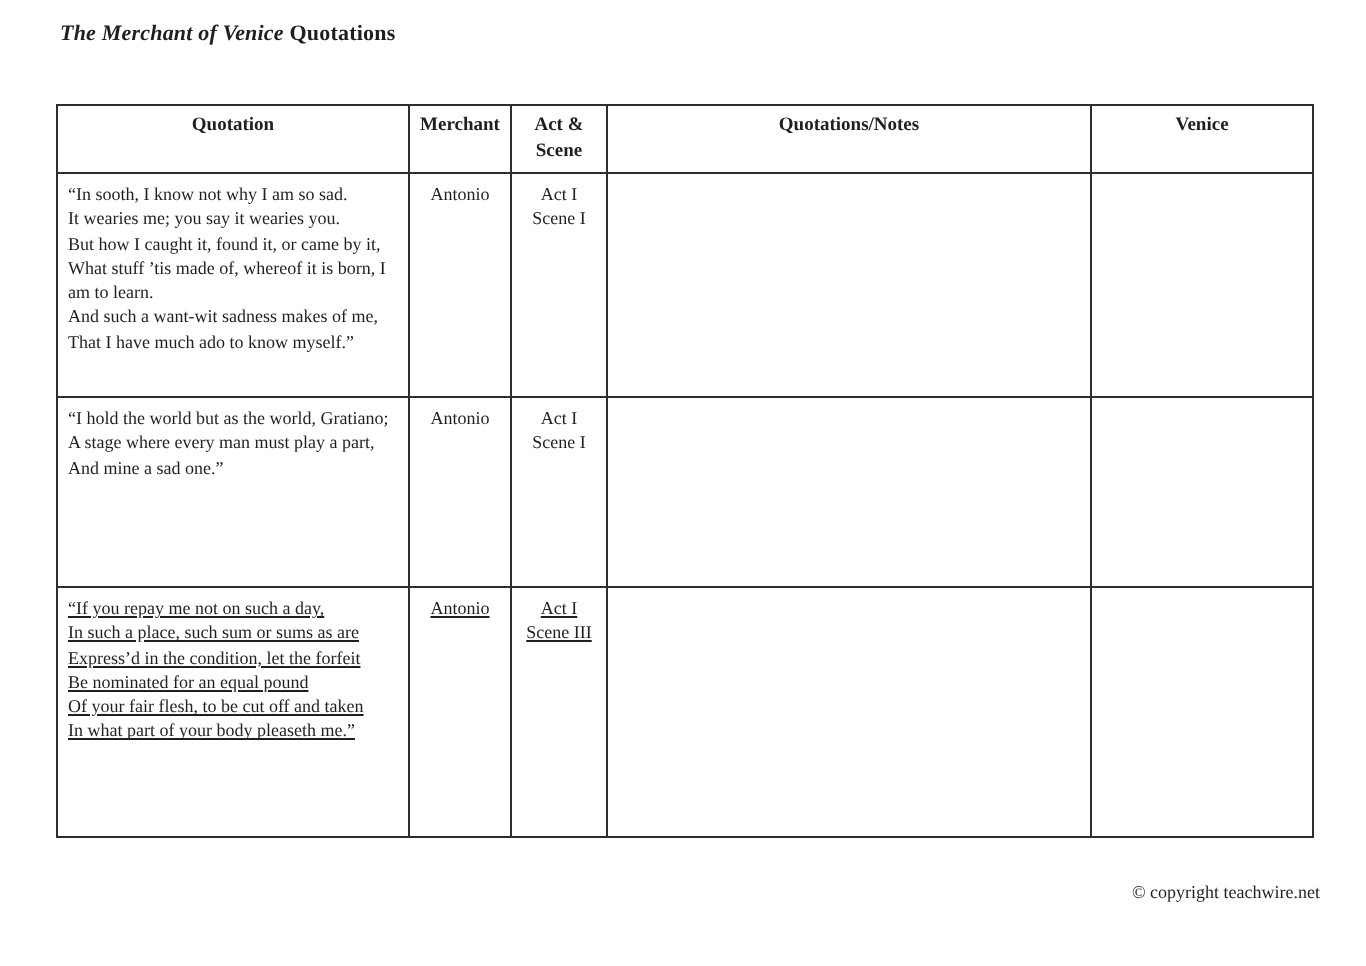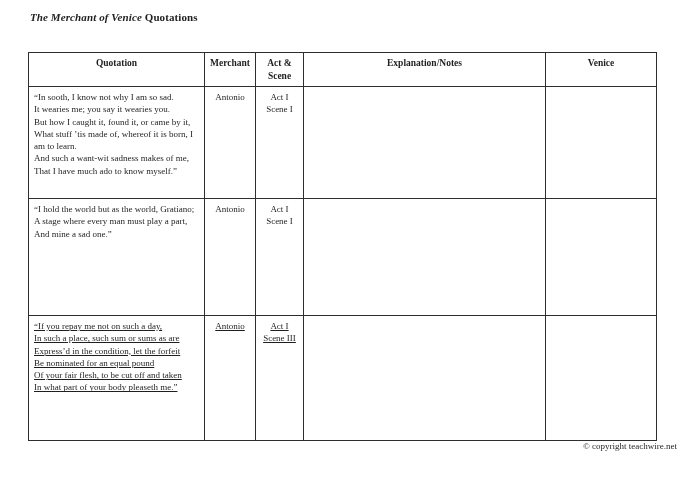--- a/index.html
+++ b/index.html
@@ -56,25 +56,25 @@
   }
   .quote-table th.center, .quote-table td.center{ text-align:center; }
   .prelines{ white-space:pre-line; }
   col.c-quotation{ width:176px; }
   col.c-character{ width:51px; }
   col.c-actscene{ width:48px; }
   col.c-explanation{ width:242px; }
   col.c-themes{ width:111px; }
   tr.r-header{ height:32px; }
   tr.r-0{ height:112px;margin-left:44px; }
-  tr.r-1{ height:117px;margin-left:24px; }
+  tr.r-1{ height:95px;margin-left:24px; }
   tr.r-2{ height:125px;text-decoration:underline; }
   .copyright{
     position:absolute;
-    right:6px;
+    right:23px;
     top:441px;
     font-size:9px;
     white-space:nowrap;
   }
 </style>
 </head>
 <body>
 
 <div class="page">
 
@@ -89,21 +89,21 @@
       <col class="c-character">
       <col class="c-actscene">
       <col class="c-explanation">
       <col class="c-themes">
     </colgroup>
     <tbody>
       <tr class="r-header">
         <th>Quotation</th>
         <th class="center">Merchant</th>
         <th class="center">Act &amp; Scene</th>
-        <th>Explanation/Notes</th>
+        <th>Quotations/Notes</th>
         <th>Venice</th>
       </tr>
 
       <tr class="r-0">
         <td class="prelines">“In sooth, I know not why I am so sad.
 It wearies me; you say it wearies you.
 But how I caught it, found it, or came by it,
 What stuff ’tis made of, whereof it is born, I am to learn.
 And such a want-wit sadness makes of me,
 That I have much ado to know myself.”</td>

